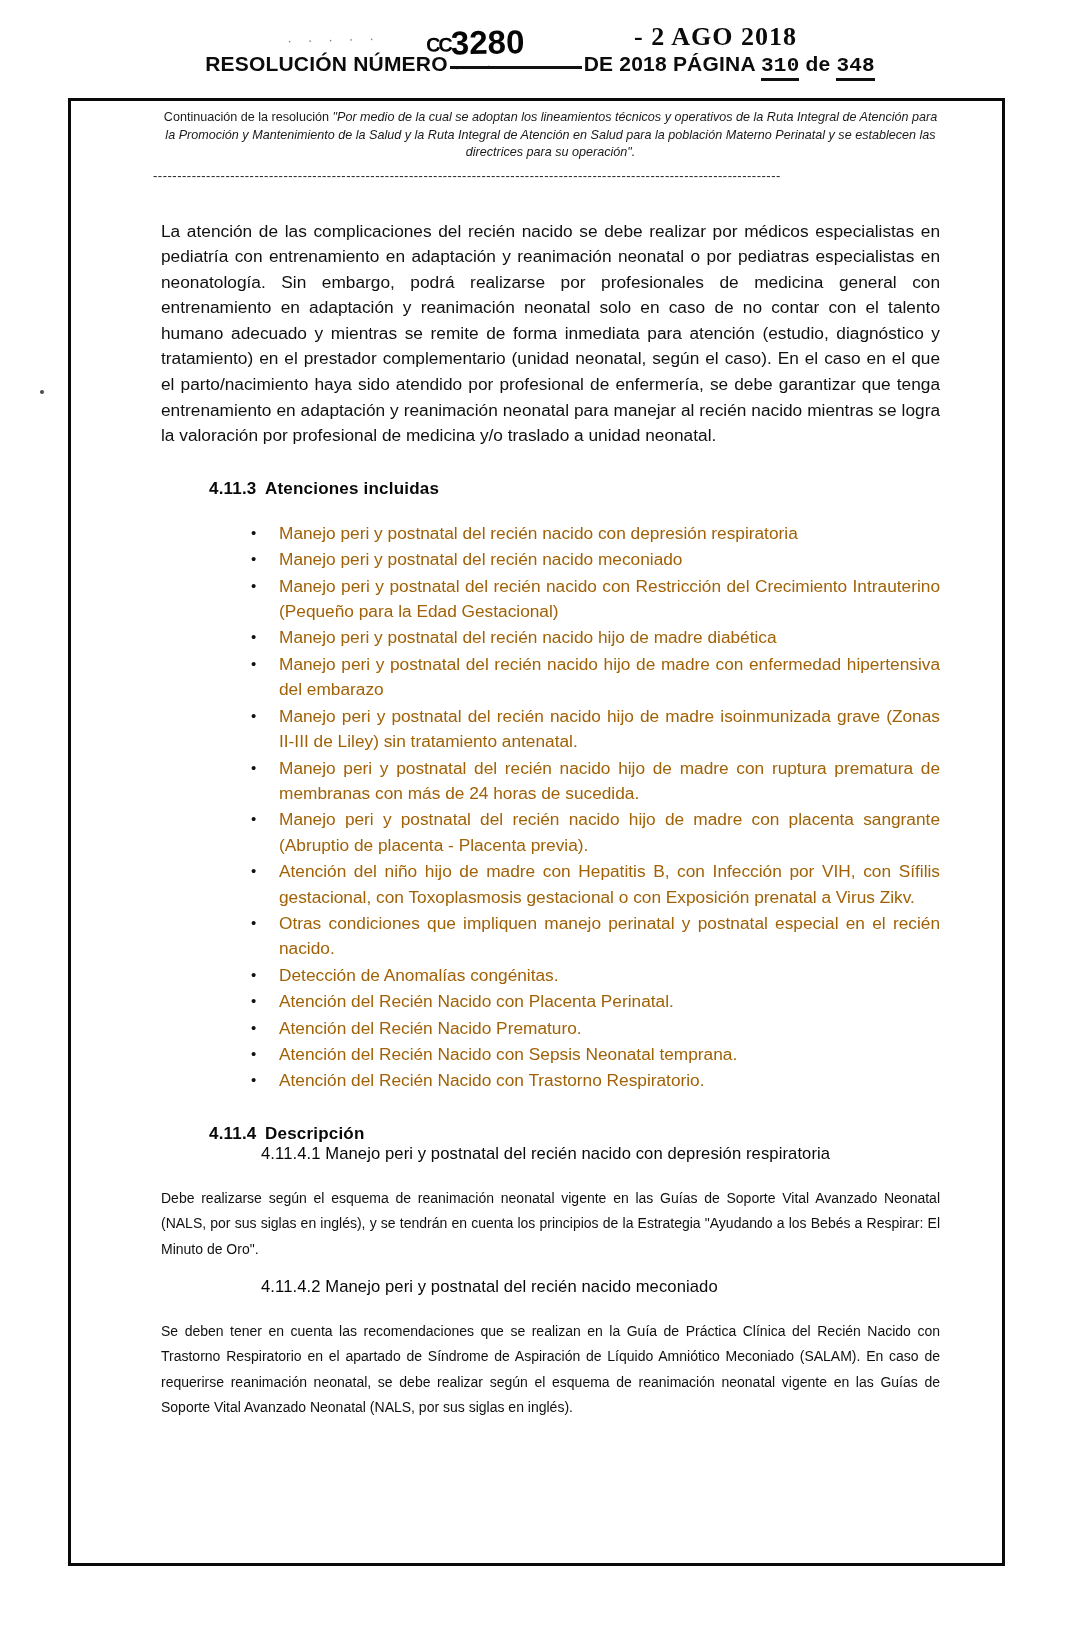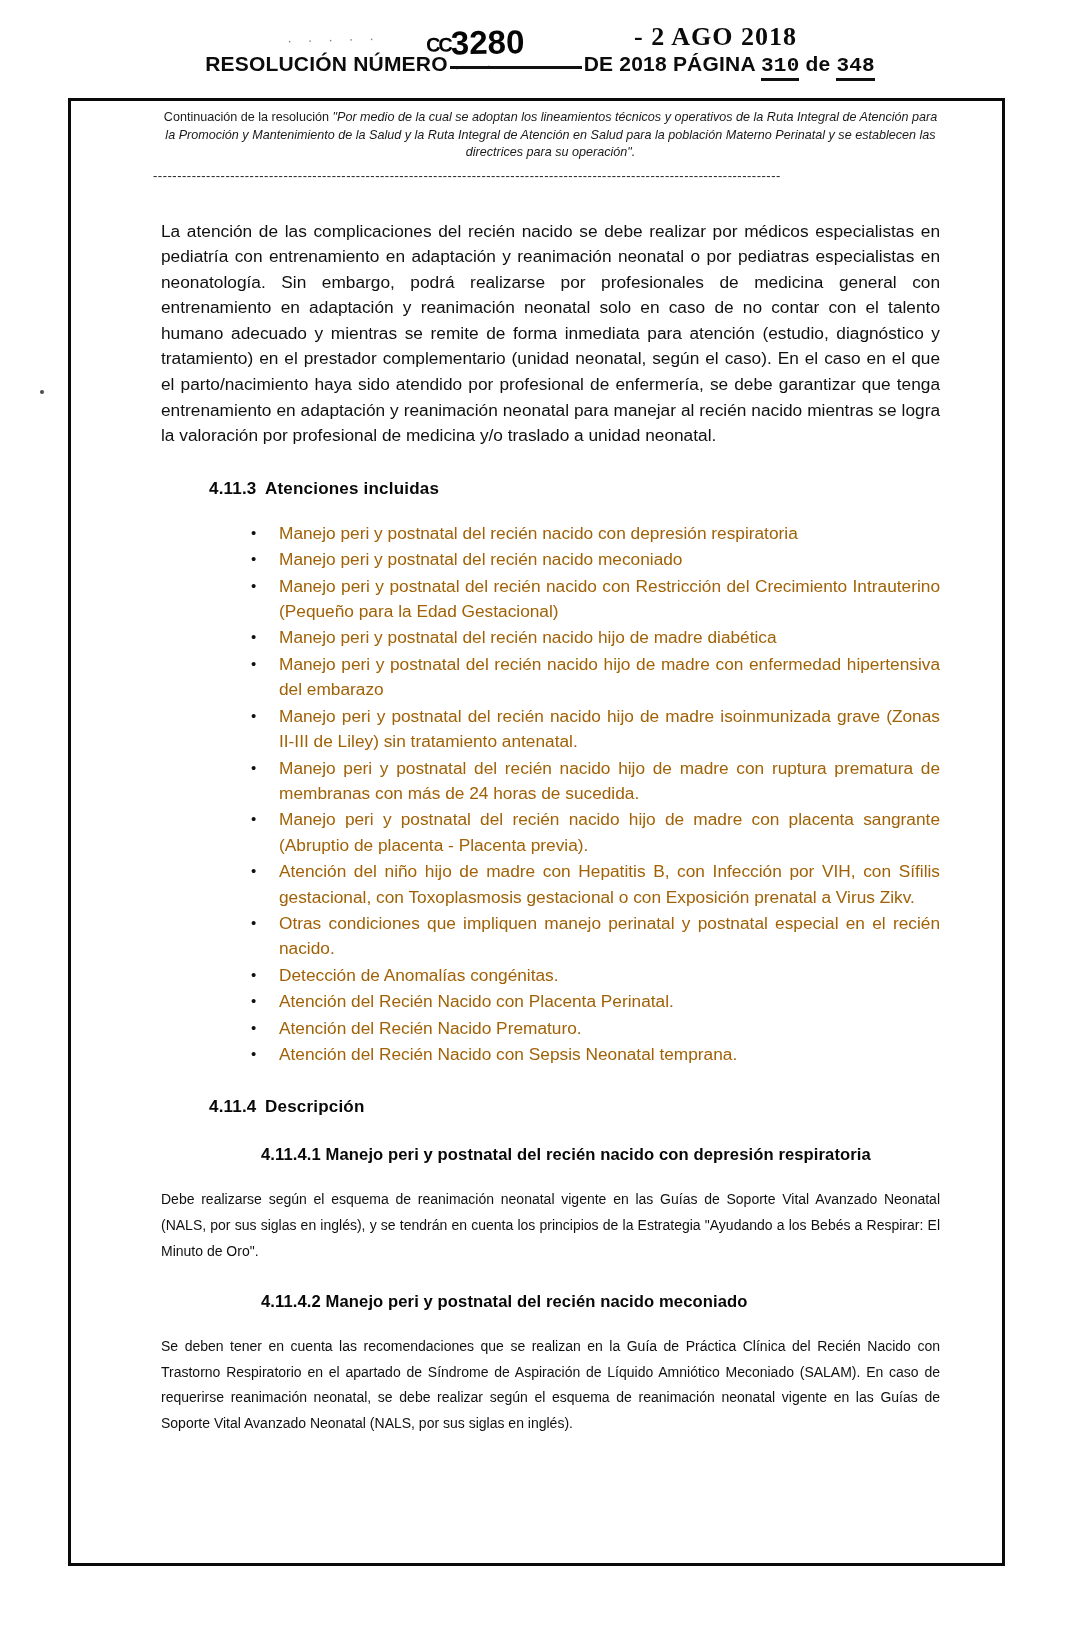--- a/index.html
+++ b/index.html
@@ -195,24 +195,23 @@
   .bullets li::before {
     content: "\2022";
     position: absolute;
     left: 2px;
     top: -1px;
     font-size: 15px;
     color: #111;
   }
 
   .h-subsection {
-    margin-top: 28px;
     margin-left: 108px;
     font-size: 16.6px;
-    font-weight: bold;
+    font-weight: normal;
     color: #080808;
     letter-spacing: .1px;
   }
 
   .sub-para {
     margin-top: 22px;
     padding: 0 8px 0 8px;
     font-size: 14px;
     line-height: 25.6px;
     text-align: justify;
@@ -292,20 +291,21 @@
       <li>Manejo peri y postnatal del recién nacido hijo de madre con enfermedad hipertensiva del embarazo</li>
       <li>Manejo peri y postnatal del recién nacido hijo de madre isoinmunizada grave (Zonas II-III de Liley) sin tratamiento antenatal.</li>
       <li>Manejo peri y postnatal del recién nacido hijo de madre con ruptura prematura de membranas con más de 24 horas de sucedida.</li>
       <li>Manejo peri y postnatal del recién nacido hijo de madre con placenta sangrante (Abruptio de placenta - Placenta previa).</li>
       <li>Atención del niño hijo de madre con Hepatitis B, con Infección por VIH, con Sífilis gestacional, con Toxoplasmosis gestacional o con Exposición prenatal a Virus Zikv.</li>
       <li>Otras condiciones que impliquen manejo perinatal y postnatal especial en el recién nacido.</li>
       <li>Detección de Anomalías congénitas.</li>
       <li>Atención del Recién Nacido con Placenta Perinatal.</li>
       <li>Atención del Recién Nacido Prematuro.</li>
       <li>Atención del Recién Nacido con Sepsis Neonatal temprana.</li>
+      <li>Atención del Recién Nacido con Trastorno Respiratorio.</li>
     </ul>
 
     <div class="h-section">
       <span class="num">4.11.4</span><span>Descripción</span>
     </div>
 
     <div class="h-subsection">4.11.4.1 Manejo peri y postnatal del recién nacido con depresión respiratoria</div>
 
     <p class="sub-para">Debe realizarse según el esquema de reanimación neonatal vigente en las Guías de Soporte Vital Avanzado Neonatal (NALS, por sus siglas en inglés), y se tendrán en cuenta los principios de la Estrategia "Ayudando a los Bebés a Respirar: El Minuto de Oro".</p>
 

